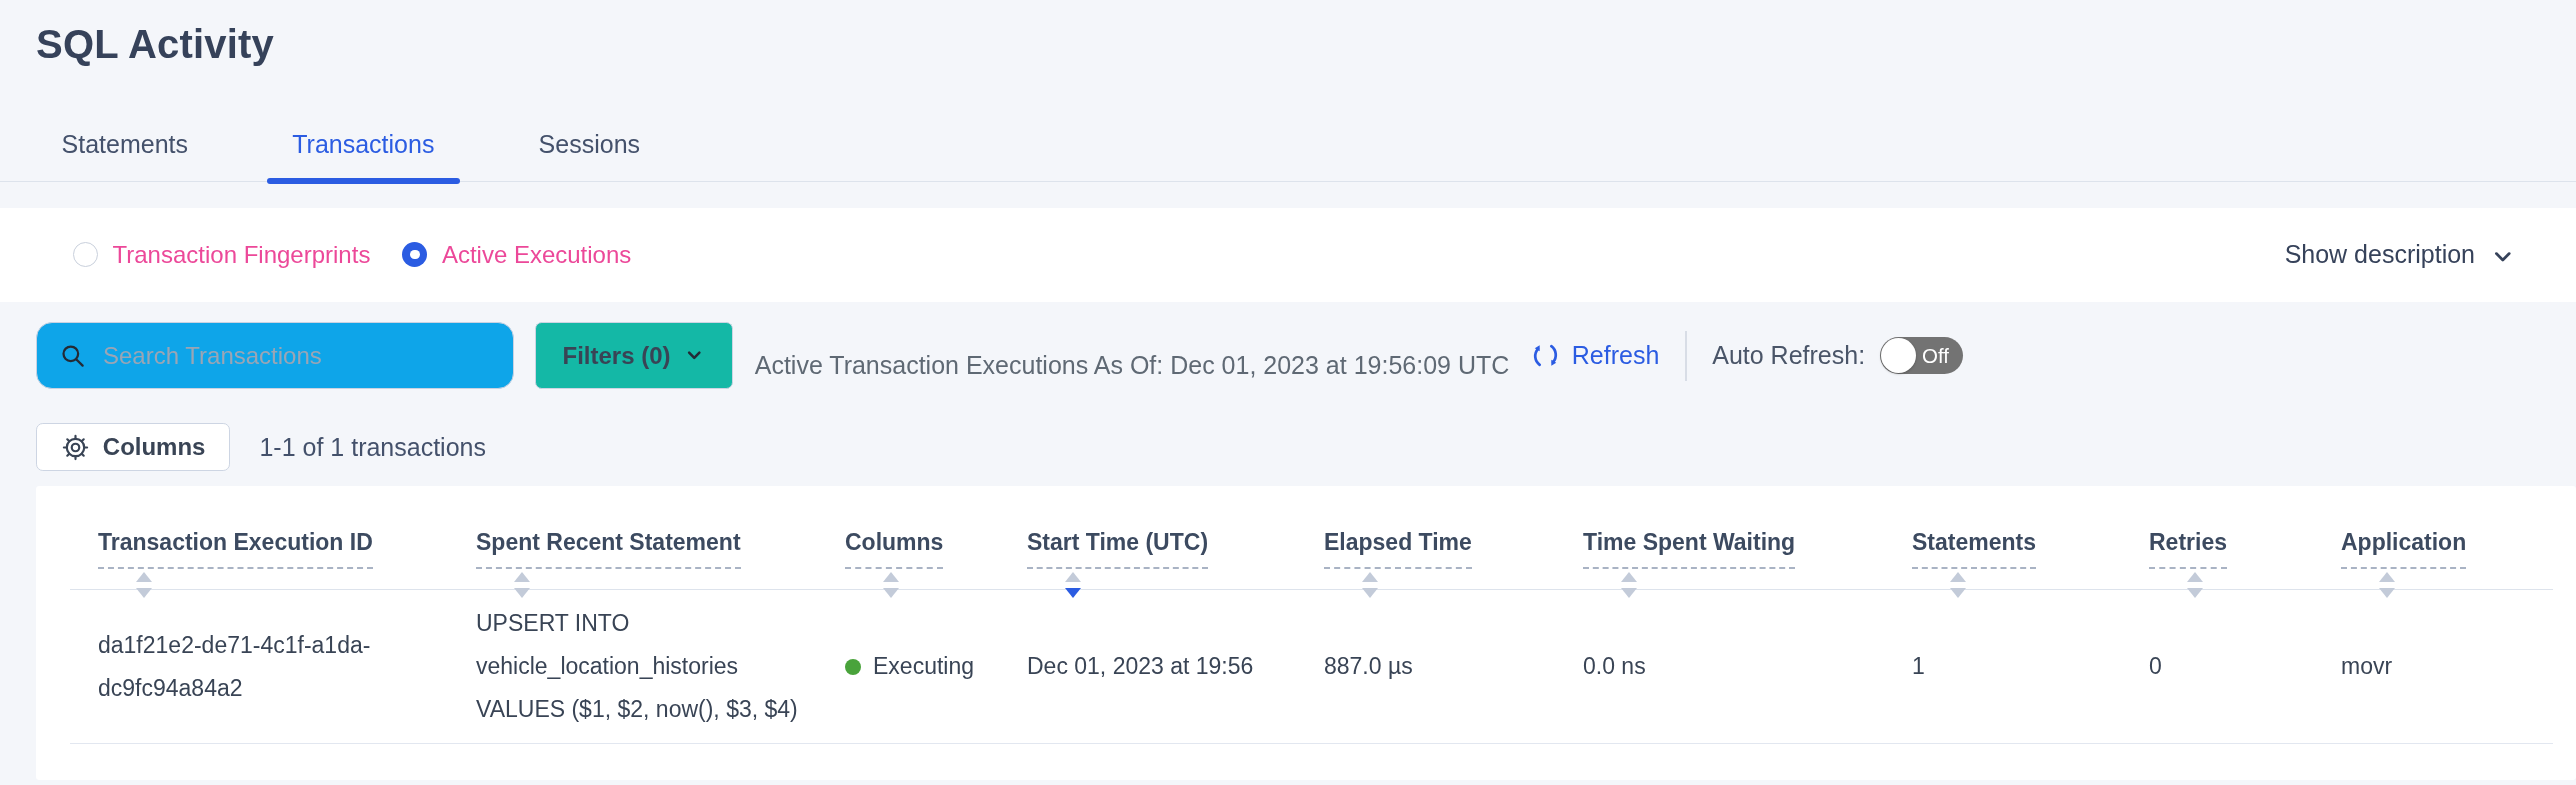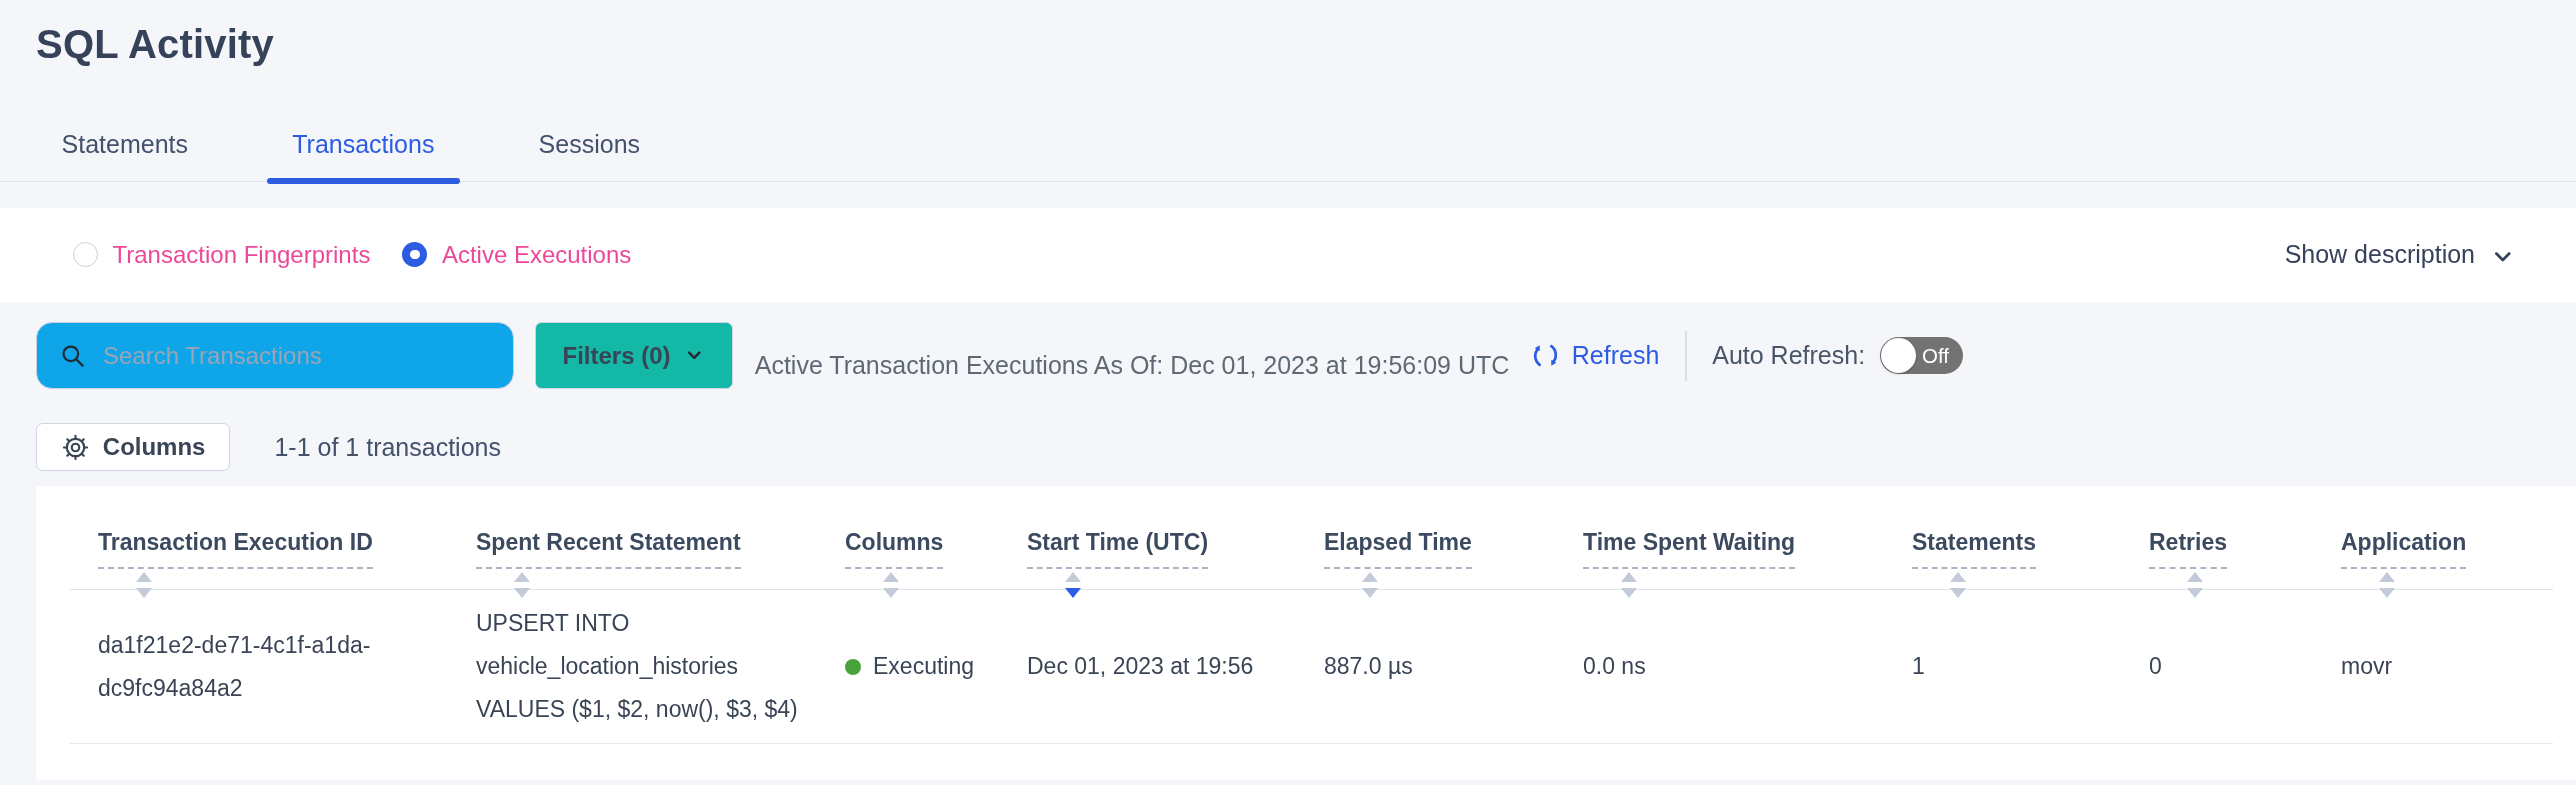--- a/index.html
+++ b/index.html
@@ -158,21 +158,21 @@
   .controls { margin-top: 34px; padding: 0 36px; display: flex; align-items: center; }
   .columns-btn {
     height: 48px; padding: 0 24px;
     background: #fff;
     border: 1.7px solid #cdd5e3;
     border-radius: 6.8px;
     display: flex; align-items: center; gap: 12.8px;
     font-size: 24px; font-weight: 700; color: #394455;
     cursor: pointer; white-space: nowrap;
   }
-  .result-count { margin-left: 44px; font-size: 25px; color: #44516b; white-space: nowrap; }
+  .result-count { margin-left: 29px; font-size: 25px; color: #44516b; white-space: nowrap; }
 
   
   .card {
     margin: 15.4px 0 0 36px;
     width: 2540px;
     height: 294px;
     background: #fff;
     border-radius: 3.4px;
     overflow: hidden;
   }

